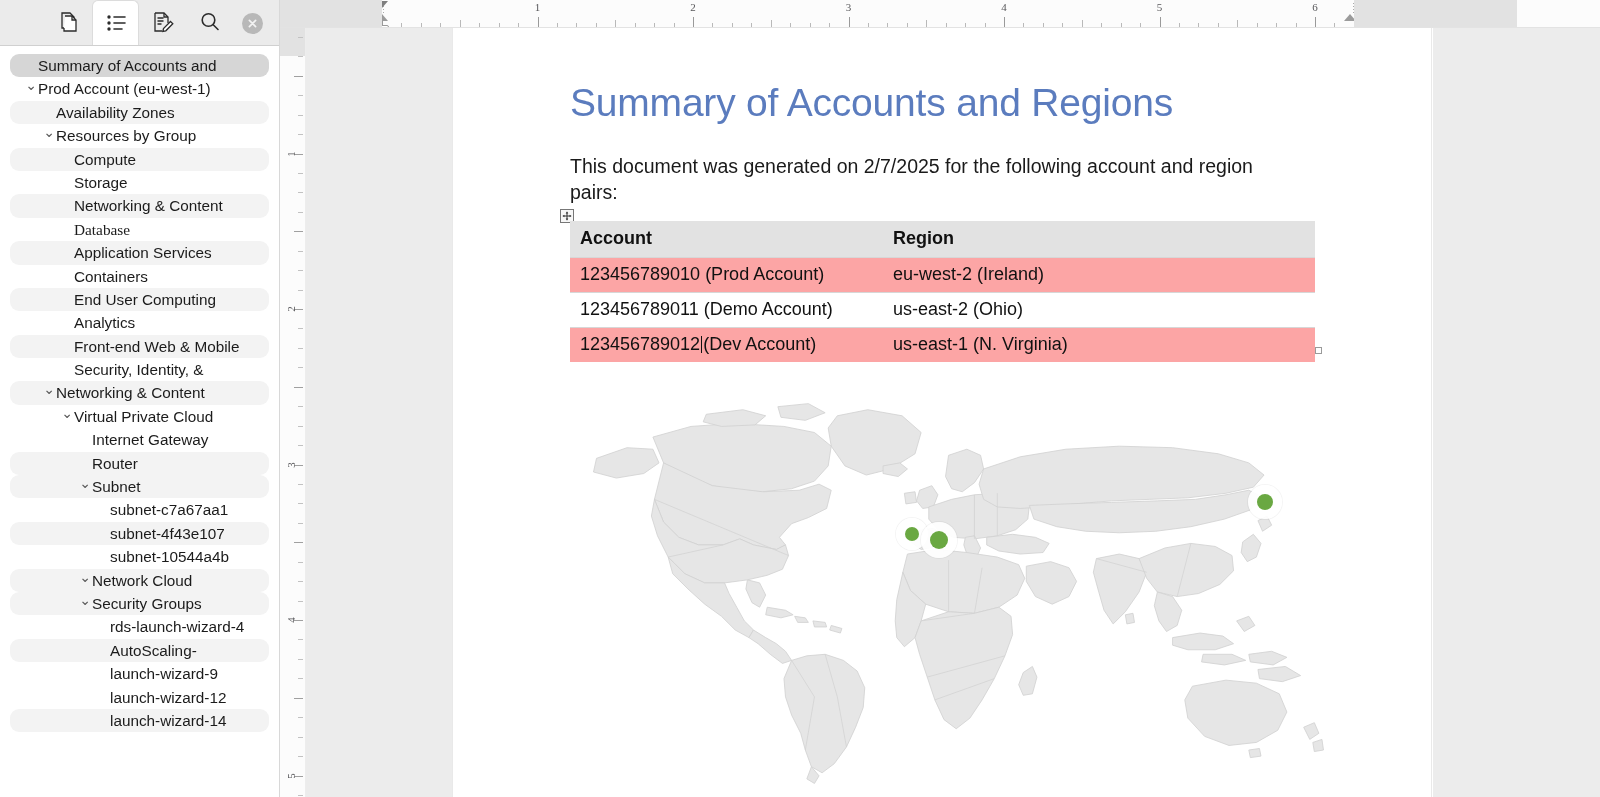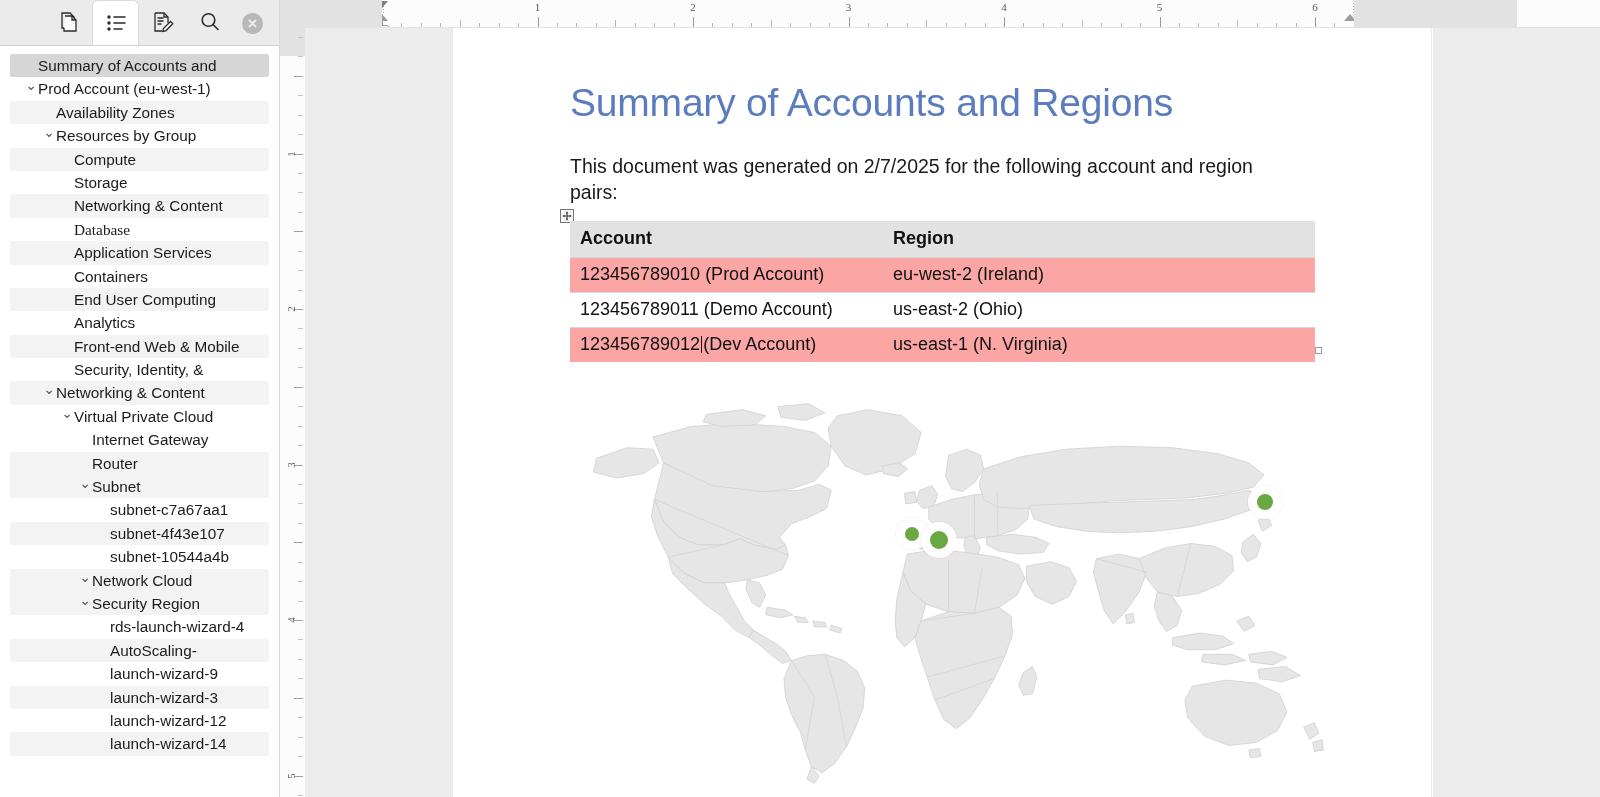--- a/index.html
+++ b/index.html
@@ -55,21 +55,21 @@
 
   #outline-list {
     position: absolute; top: 46px; left: 0; right: 0; bottom: 0;
     padding: 8px 10px 0 10px;
     overflow: hidden;
   }
   .outline-item {
     position: relative;
     height: 23.4px;
     line-height: 23.4px;
-    border-radius: 2px;
+    border-radius: 9px;
     font-size: 15.3px;
     color: #1b1b1b;
     white-space: nowrap;
     cursor: default;
   }
   .outline-item.zebra { background: #f3f3f3; }
   .outline-item.selected { background: #d6d6d6; }
   .outline-label { display: inline-block; }
   .disclosure {
     display: inline-block;
@@ -345,25 +345,24 @@
         <div class="outline-item"><span style="padding-left: 50px; display: inline-block;"><span class="disclosure empty" style="font-size: 14px; top: -4px;">⌄</span><span class="outline-label">Security, Identity, &amp;</span></span></div>
         <div class="outline-item zebra"><span style="padding-left: 32px; display: inline-block;"><span class="disclosure" style="font-size: 14px; top: -4px;">⌄</span><span class="outline-label">Networking &amp; Content</span></span></div>
         <div class="outline-item"><span style="padding-left: 50px; display: inline-block;"><span class="disclosure" style="font-size: 14px; top: -4px;">⌄</span><span class="outline-label">Virtual Private Cloud</span></span></div>
         <div class="outline-item"><span style="padding-left: 68px; display: inline-block;"><span class="disclosure empty" style="font-size: 14px; top: -4px;">⌄</span><span class="outline-label">Internet Gateway</span></span></div>
         <div class="outline-item zebra"><span style="padding-left: 68px; display: inline-block;"><span class="disclosure empty" style="font-size: 14px; top: -4px;">⌄</span><span class="outline-label">Router</span></span></div>
         <div class="outline-item zebra"><span style="padding-left: 68px; display: inline-block;"><span class="disclosure" style="font-size: 14px; top: -4px;">⌄</span><span class="outline-label">Subnet</span></span></div>
         <div class="outline-item"><span style="padding-left: 86px; display: inline-block;"><span class="disclosure empty" style="font-size: 14px; top: -4px;">⌄</span><span class="outline-label">subnet-c7a67aa1</span></span></div>
         <div class="outline-item zebra"><span style="padding-left: 86px; display: inline-block;"><span class="disclosure empty" style="font-size: 14px; top: -4px;">⌄</span><span class="outline-label">subnet-4f43e107</span></span></div>
         <div class="outline-item"><span style="padding-left: 86px; display: inline-block;"><span class="disclosure empty" style="font-size: 14px; top: -4px;">⌄</span><span class="outline-label">subnet-10544a4b</span></span></div>
         <div class="outline-item zebra"><span style="padding-left: 68px; display: inline-block;"><span class="disclosure" style="font-size: 14px; top: -4px;">⌄</span><span class="outline-label">Network Cloud</span></span></div>
-        <div class="outline-item zebra"><span style="padding-left: 68px; display: inline-block;"><span class="disclosure" style="font-size: 14px; top: -4px;">⌄</span><span class="outline-label">Security Region</span></span></div>
+        <div class="outline-item zebra"><span style="padding-left: 68px; display: inline-block;"><span class="disclosure" style="font-size: 14px; top: -4px;">⌄</span><span class="outline-label">Security Groups</span></span></div>
         <div class="outline-item"><span style="padding-left: 86px; display: inline-block;"><span class="disclosure empty" style="font-size: 14px; top: -4px;">⌄</span><span class="outline-label">rds-launch-wizard-4</span></span></div>
         <div class="outline-item zebra"><span style="padding-left: 86px; display: inline-block;"><span class="disclosure empty" style="font-size: 14px; top: -4px;">⌄</span><span class="outline-label">AutoScaling-</span></span></div>
         <div class="outline-item"><span style="padding-left: 86px; display: inline-block;"><span class="disclosure empty" style="font-size: 14px; top: -4px;">⌄</span><span class="outline-label">launch-wizard-9</span></span></div>
-        <div class="outline-item zebra"><span style="padding-left: 86px; display: inline-block;"><span class="disclosure empty" style="font-size: 14px; top: -4px;">⌄</span><span class="outline-label">launch-wizard-3</span></span></div>
         <div class="outline-item"><span style="padding-left: 86px; display: inline-block;"><span class="disclosure empty" style="font-size: 14px; top: -4px;">⌄</span><span class="outline-label">launch-wizard-12</span></span></div>
         <div class="outline-item zebra"><span style="padding-left: 86px; display: inline-block;"><span class="disclosure empty" style="font-size: 14px; top: -4px;">⌄</span><span class="outline-label">launch-wizard-14</span></span></div>
       </div>
   </div>
 
   <div id="ruler-h">
     <div id="ruler-corner">
       <span>
         <svg width="12" height="13" viewBox="0 0 12 13" fill="none" stroke="#404040" stroke-width="1.4">
           <path d="M3 11 V2.5 H8.5" stroke-linecap="square"></path>

